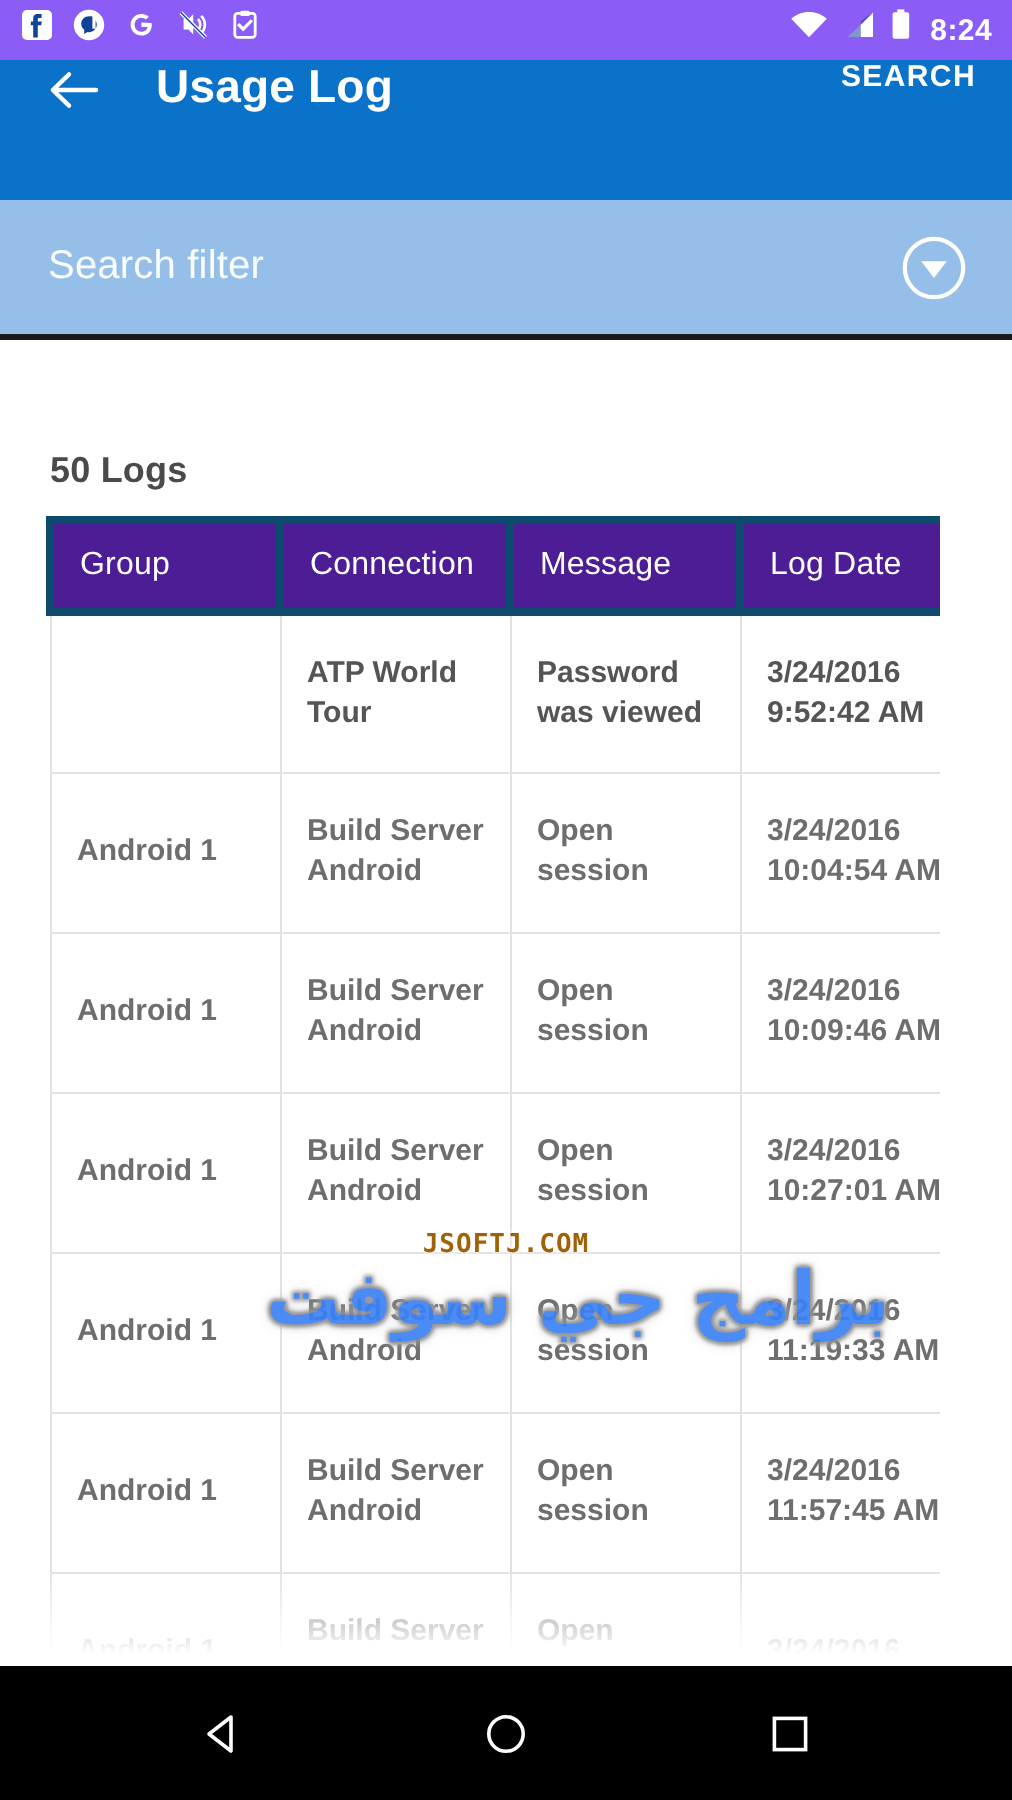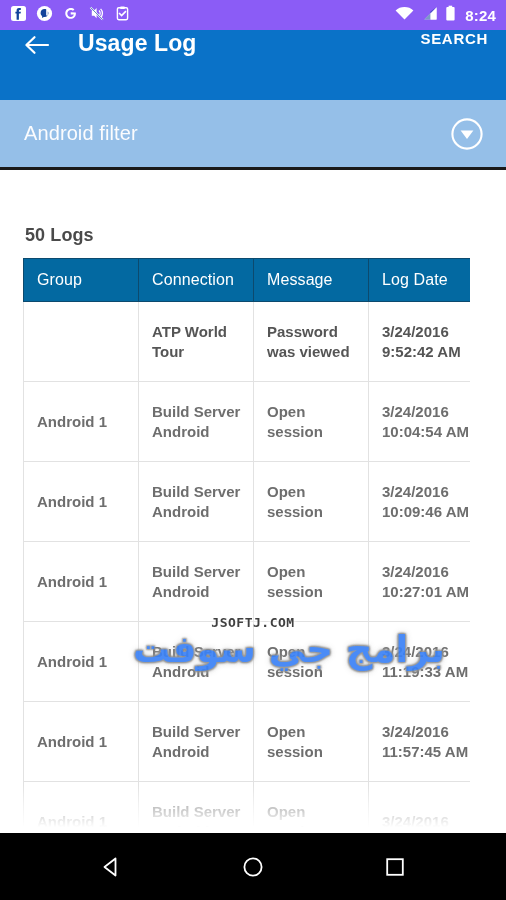--- a/index.html
+++ b/index.html
@@ -142,27 +142,27 @@
     border-collapse: collapse;
     width: 460px;
     table-layout: fixed;
   }
   table.logtable col.c-group      { width: 115px; }
   table.logtable col.c-connection { width: 115px; }
   table.logtable col.c-message    { width: 115px; }
   table.logtable col.c-date       { width: 115px; }
 
   table.logtable thead th {
-    background: #0369a1;
+    background: #4c1d95;
     color: #ffffff;
     font-size: 16px;
     font-weight: normal;
     text-align: left;
     padding: 12px 0 12px 13px;
-    border: 1px solid #0c4a6e;
+    border: 4px solid #0c4a6e;
     box-sizing: border-box;
     white-space: nowrap;
     letter-spacing: 0.1px;
   }
   table.logtable tbody td {
     font-size: 15px;
     color: #6e6e6e;
     font-weight: bold;
     vertical-align: middle;
     padding: 14px 6px 14px 13px;
@@ -191,21 +191,21 @@
 
   
   .wm-url {
     position: absolute;
     left: 0; top: 442px;
     width: 506px;
     text-align: center;
     font-family: "DejaVu Sans Mono", monospace;
     font-size: 13px;
     font-weight: bold;
-    color: #404040;
+    color: #a16207;
     letter-spacing: 0.5px;
     pointer-events: none;
     text-shadow: 0 0 3px #ffffff, 0 0 5px #ffffff;
   }
   .wm-ar {
     position: absolute;
     left: 0; top: 455px;
     width: 506px;
     text-align: center;
     font-family: "DejaVu Sans", sans-serif;
@@ -312,21 +312,21 @@
     <div class="back-btn">
       <svg width="26" height="22" viewBox="0 0 26 22">
         <path d="M24 11H3M10.5 3.2L2.4 11l8.1 7.8" stroke="#ffffff" stroke-width="2.2" fill="none" stroke-linecap="round" stroke-linejoin="round"></path>
       </svg>
     </div>
     <div class="appbar-title">Usage Log</div>
     <div class="search-action">SEARCH</div>
   </div>
 
   <div class="filterbar">
-    <div class="filter-placeholder">Android filter</div>
+    <div class="filter-placeholder">Search filter</div>
     <div class="filter-expand">
       <svg width="34" height="34" viewBox="0 0 34 34">
         <circle cx="17" cy="17" r="14.6" fill="none" stroke="#ffffff" stroke-width="2.1"></circle>
         <path d="M10.6 13.6h12.8L17 22z" fill="#ffffff"></path>
       </svg>
     </div>
   </div>
 
   <div class="content">
 

